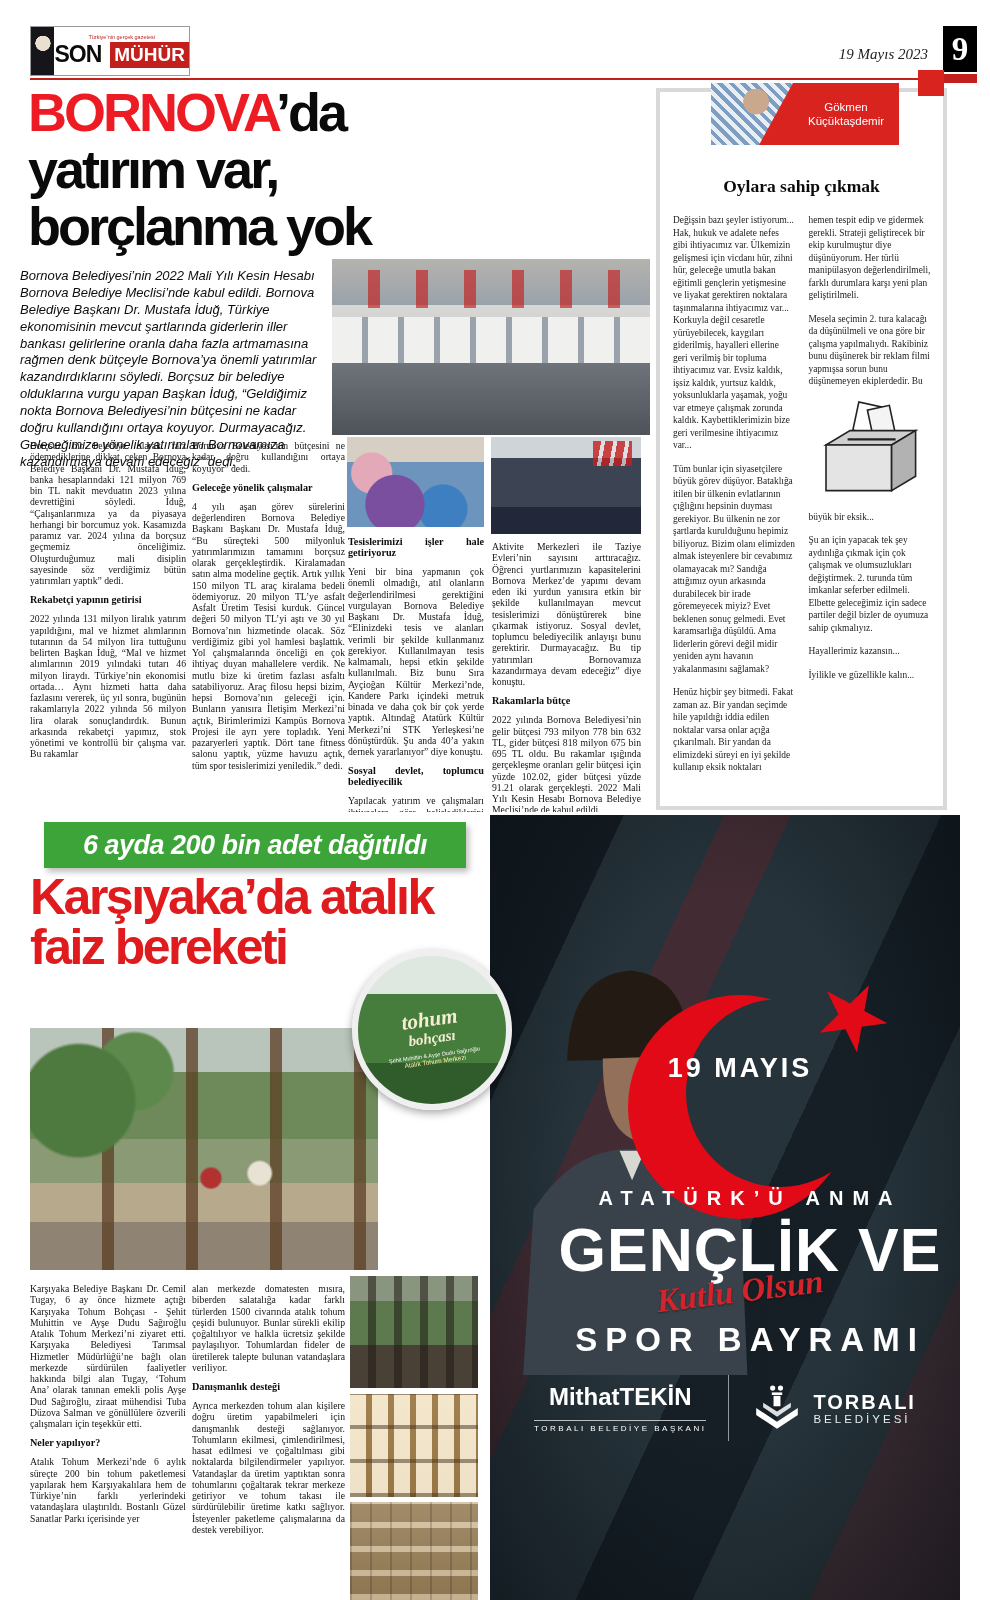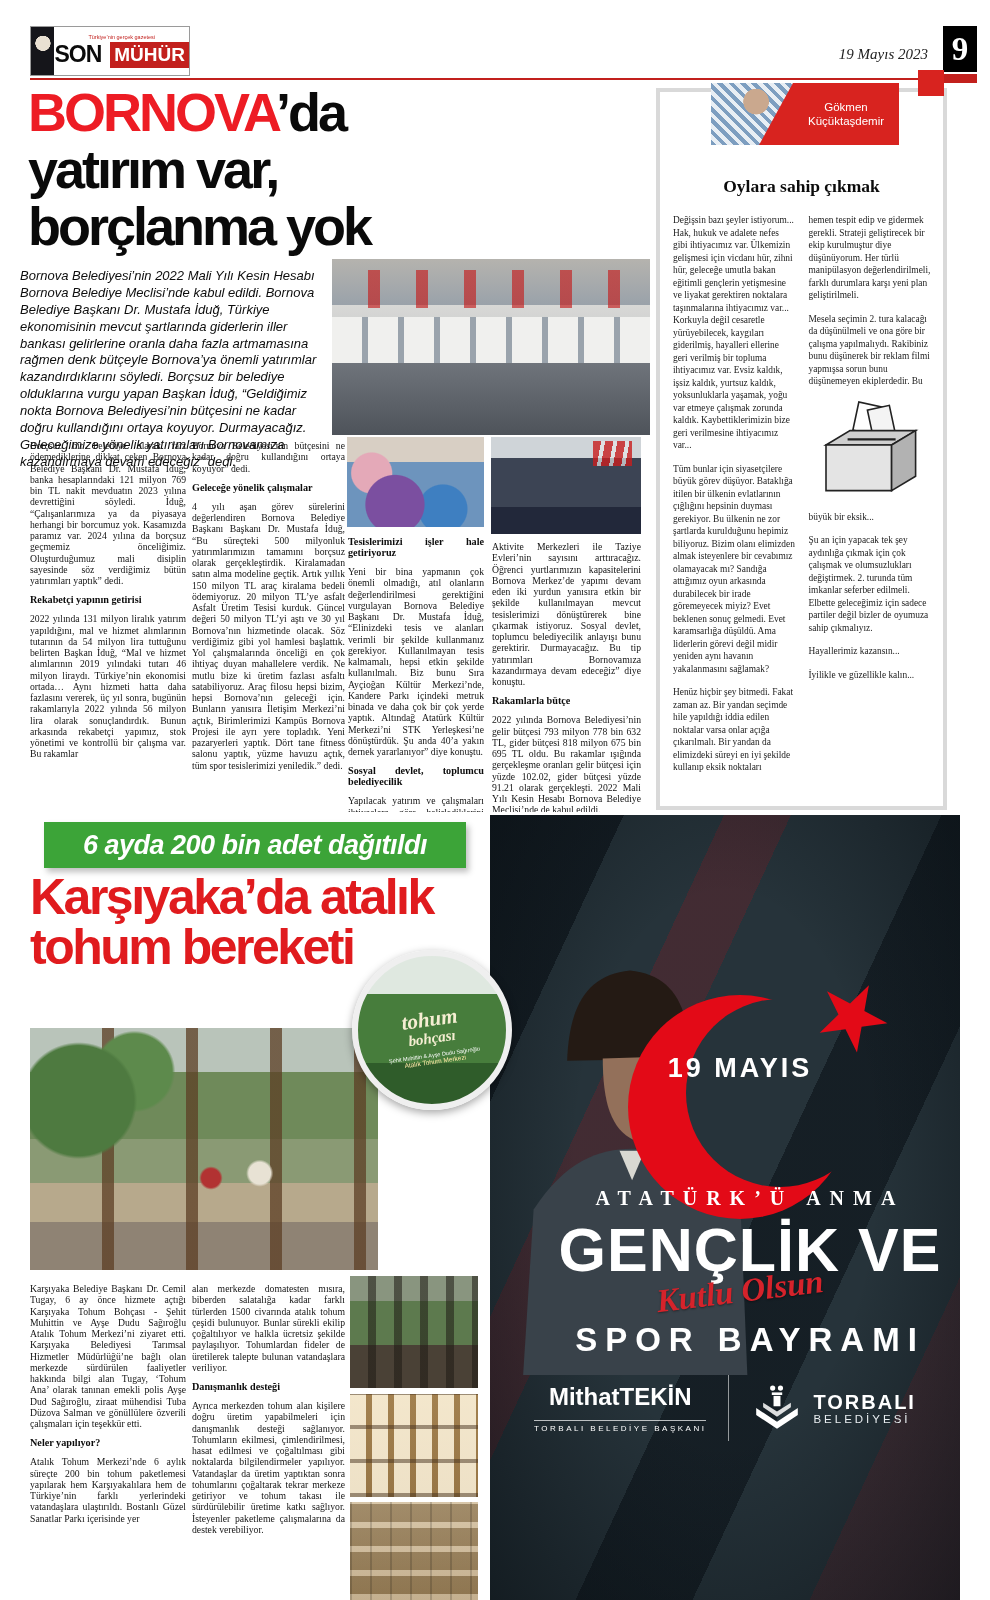--- a/index.html
+++ b/index.html
@@ -128,21 +128,21 @@
       linear-gradient(115deg,rgba(8,14,20,.6) 0 16%,transparent 16% 28%,rgba(150,22,30,.25) 28% 36%,
         transparent 36% 54%,rgba(8,14,20,.55) 54% 68%,transparent 68% 82%,rgba(150,25,32,.2) 82% 100%);}
   .ad::after{content:"";position:absolute;inset:0;background:
       radial-gradient(ellipse at 50% 45%,transparent 45%,rgba(5,10,14,.55) 100%);}
   .ad-el{position:absolute;z-index:2;}
   .ad-ataturk{left:10px;top:120px;width:260px;height:440px;z-index:2;}
   .ad-crescent{left:100px;top:150px;width:330px;height:300px;z-index:2;}
   .ad-1905{left:140px;top:238px;width:220px;text-align:center;color:#fff;
       font-family:"Liberation Sans",sans-serif;font-weight:bold;font-size:27px;letter-spacing:3px;z-index:3;}
   .ad-anma{left:60px;width:400px;top:372px;text-align:center;color:#fff;
-      font-family:Liberation Serif, serif;font-weight:bold;font-size:20px;letter-spacing:9px;z-index:3;}
+      font-family:Liberation Sans, sans-serif;font-weight:bold;font-size:20px;letter-spacing:9px;z-index:3;}
   .ad-genclik{left:55px;width:410px;top:400px;text-align:center;color:#fff;
       font-family:"Liberation Sans",sans-serif;font-weight:bold;font-size:61px;letter-spacing:1px;z-index:3;}
   .ad-script{left:110px;width:280px;top:458px;text-align:center;color:#d5232b;
       font-family:"Liberation Serif",serif;font-style:italic;font-weight:bold;font-size:33px;
       transform:rotate(-7deg);z-index:4;text-shadow:0 1px 2px rgba(0,0,0,.4);}
   .ad-spor{left:55px;width:410px;top:506px;text-align:center;color:#fff;
       font-family:"Liberation Sans",sans-serif;font-weight:bold;font-size:33px;letter-spacing:8px;z-index:3;}
   .ad-logos{left:0;right:0;top:560px;display:flex;align-items:center;justify-content:center;gap:22px;z-index:3;}
   .ad-mithat{text-align:center;color:#fff;font-family:"Liberation Sans",sans-serif;}
   .ad-mithat-name{font-weight:bold;font-size:24px;letter-spacing:0;}
@@ -243,21 +243,21 @@
       <p>büyük bir eksik...</p>
       <p>Şu an için yapacak tek şey aydınlığa çıkmak için çok çalışmak ve olumsuzlukları değiştirmek. 2. turunda tüm imkanlar seferber edilmeli. Elbette geleceğimiz için sadece partiler değil bizler de oyumuza sahip çıkmalıyız.</p>
       <p>Hayallerimiz kazansın...</p>
       <p>İyilikle ve güzellikle kalın...</p>
     </div>
   </div>
 
   <div class="abs ky-banner">6 ayda 200 bin adet dağıtıldı</div>
   <div class="abs ky-headline">
     <div>Karşıyaka’da atalık</div>
-    <div>tohum bereketi</div>
+    <div>faiz bereketi</div>
   </div>
   <div class="abs ky-badge">
     <div class="ky-badge-in">
       <div class="ky-badge-l1">tohum</div>
       <div class="ky-badge-l2">bohçası</div>
       <div class="ky-badge-l3">Şehit Muhittin &amp; Ayşe Dudu Sağıroğlu</div>
       <div class="ky-badge-l4">Atalık Tohum Merkezi</div>
     </div>
   </div>
   <div class="photo photo-greenhouse"></div>

